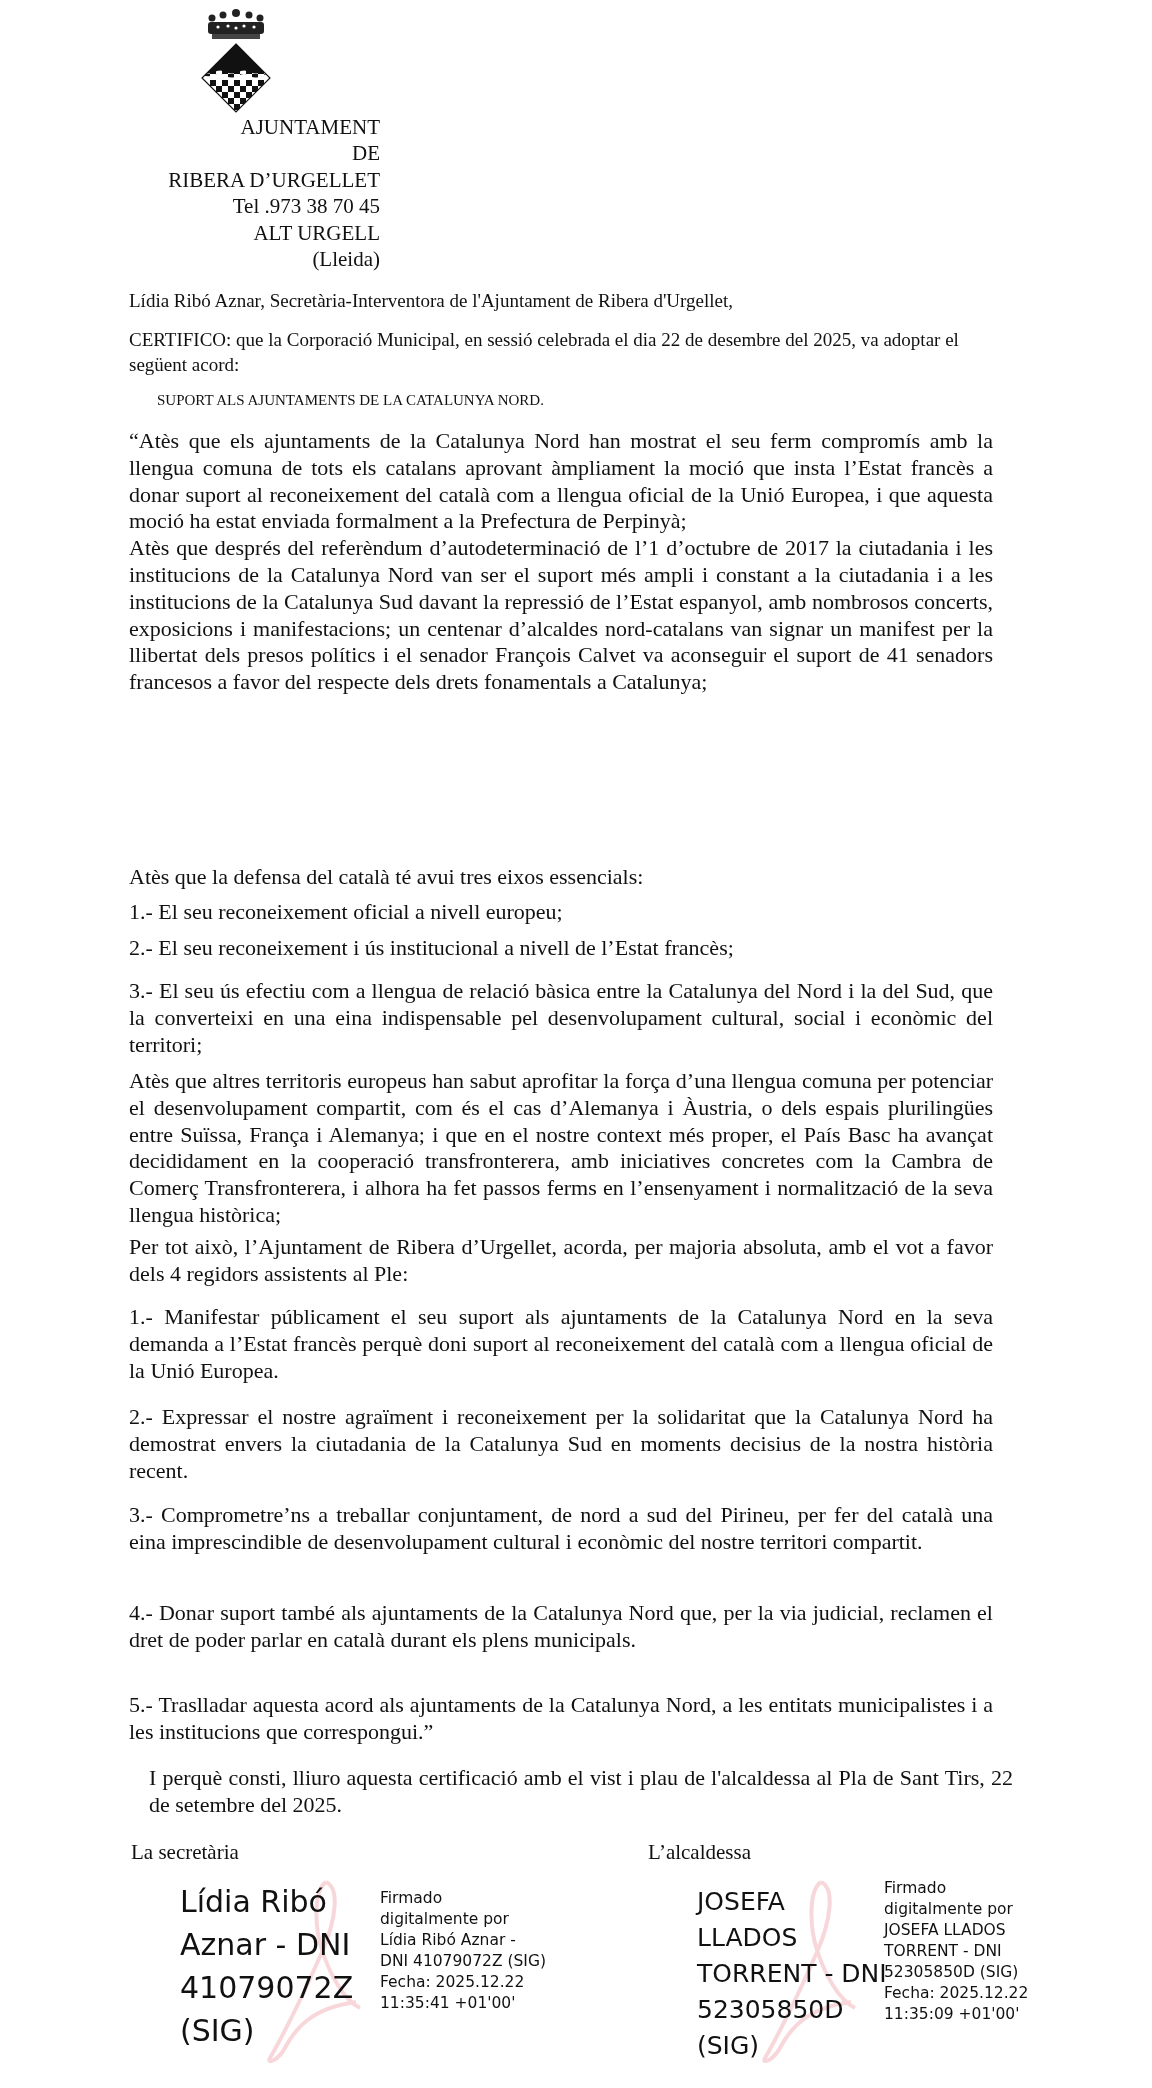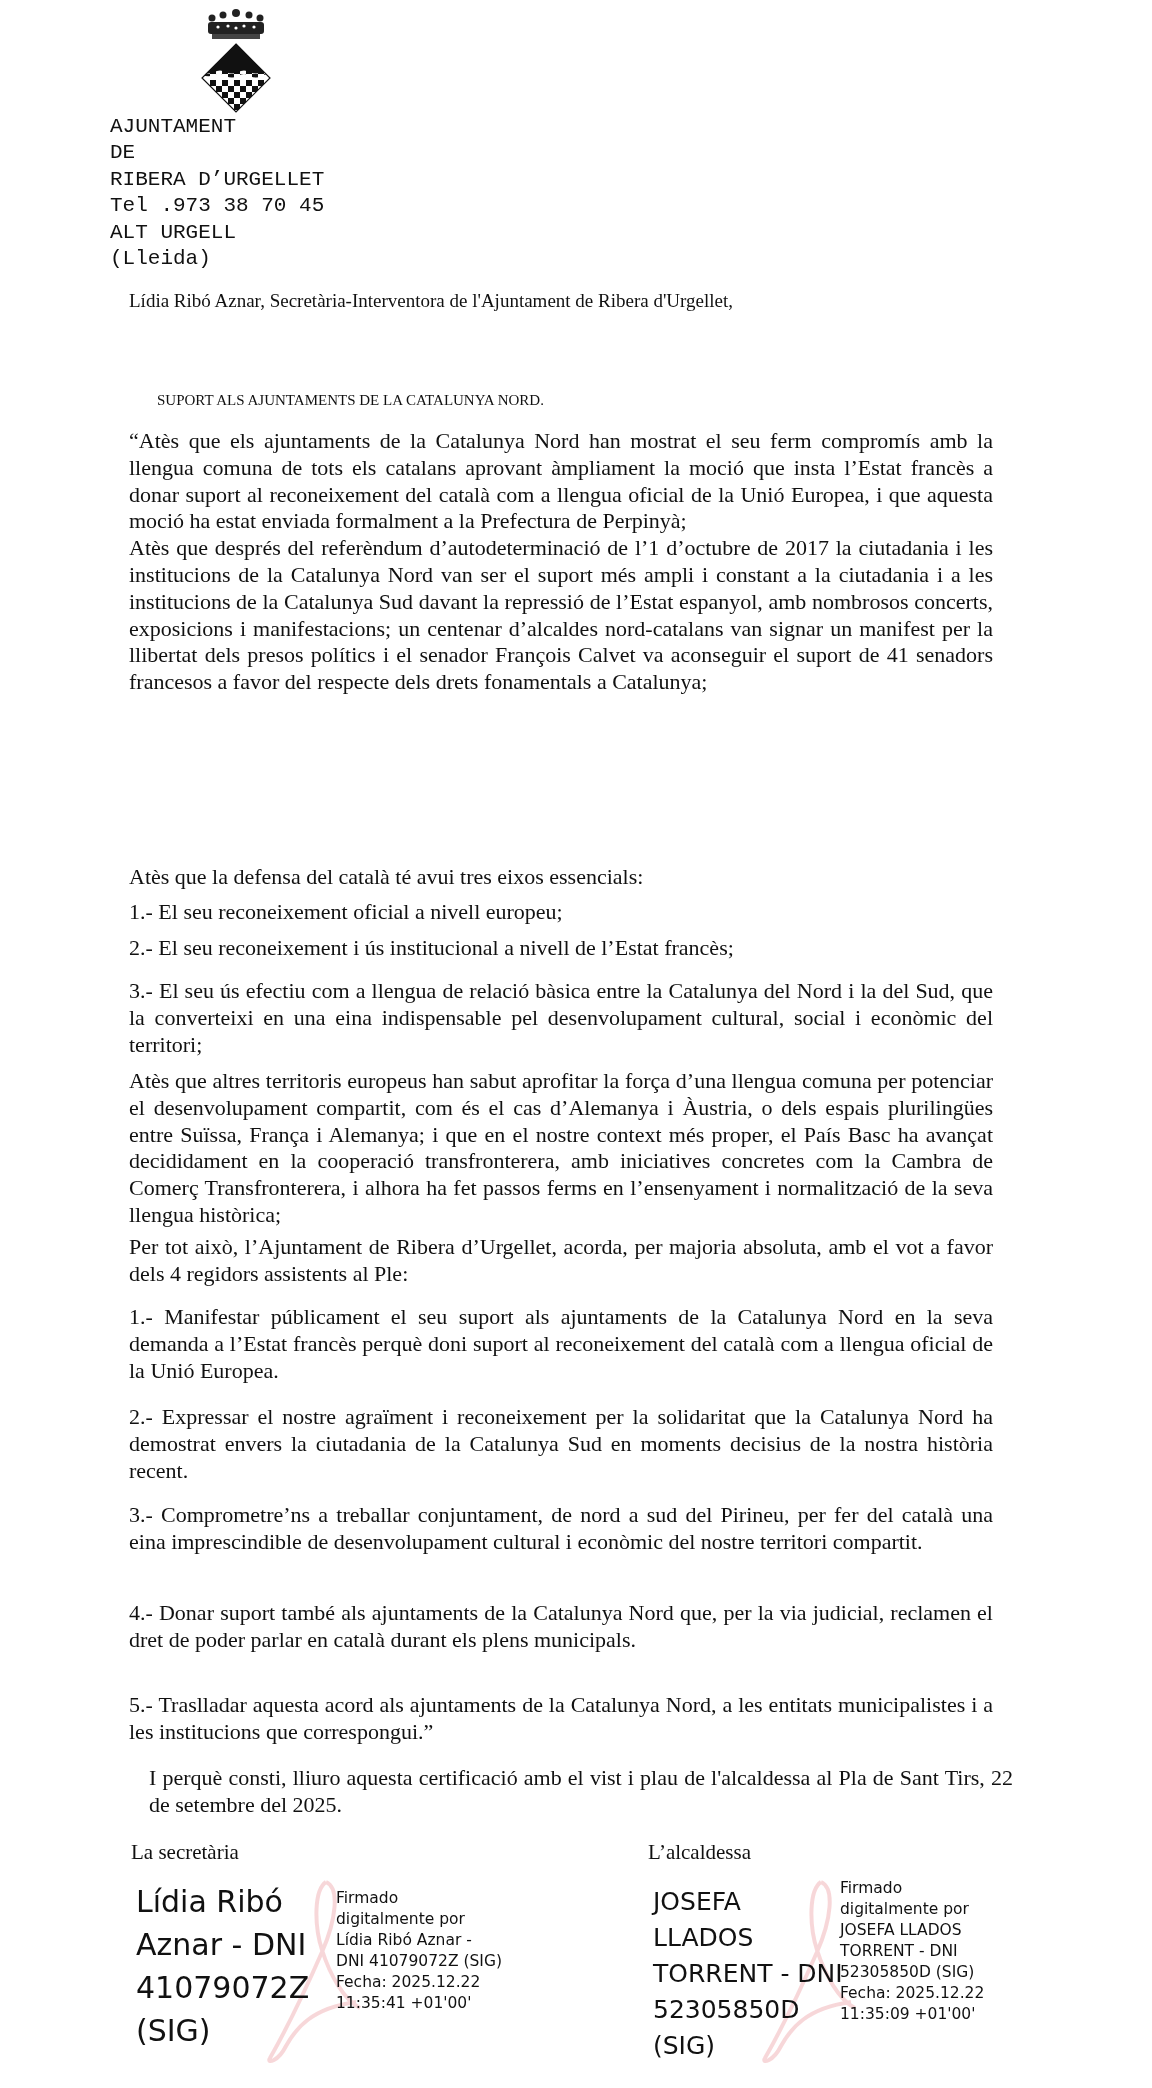--- a/index.html
+++ b/index.html
@@ -1,38 +1,38 @@
 <!DOCTYPE html>
 <html><head>
 <meta charset="utf-8">
 <style>
   html, body { margin:0; padding:0; background:#ffffff; }
   body { width:1152px; height:2088px; position:relative; overflow:hidden; color:#111; }
 
   
   .crest { position:absolute; left:198px; top:8px; width:76px; height:106px; }
-  .letterhead { position:absolute; left:110px; top:114px; width:270px; text-align:left;
-    font-family:Liberation Mono, monospace; font-size:21px; line-height:26.4px; }
+  .letterhead { position:absolute; left:110px; top:114px; width:270px; text-align:right;
+    font-family:Liberation Serif, serif; font-size:21px; line-height:26.4px; }
   .letterhead div { white-space:nowrap; }
 
   
   .body-block { position:absolute; left:129px; width:864px; font-family:"Liberation Serif", serif; }
   .pre { font-size:19px; line-height:25px; }
   .txt { font-size:22px; line-height:26.8px; text-align:justify; }
   .title { font-size:15px; line-height:27px;margin-left:28px; }
   .txt p, .pre p { margin:0; }
 
   .role { position:absolute; font-family:"Liberation Serif", serif; font-size:21px; line-height:26px; }
 
   
   .sig { position:absolute; top:1880px; height:200px; }
   .sig-name { position:absolute; left:0; top:0; font-family:"DejaVu Sans", sans-serif; color:#111; }
   .sig-details { position:absolute; font-family:"DejaVu Sans", sans-serif; font-size:15.5px; line-height:21px; color:#111; white-space:nowrap; }
   .sig-mark { position:absolute; opacity:0.55; }
-  .sig-name div, .sig-details div { white-space:nowrap; }
+  .sig-name div, .sig-details div { white-space:nowrap;margin-left:44px; }
 </style>
 </head>
 <body>
 
 <svg class="crest" viewBox="0 0 76 106">
 
   <g fill="#222">
     <rect x="10" y="14" width="56" height="12" rx="3"></rect>
     <rect x="14" y="26" width="48" height="5" fill="#444"></rect>
     <circle cx="14" cy="10" r="3.5"></circle>
@@ -71,20 +71,21 @@
   <div>AJUNTAMENT</div>
   <div>DE</div>
   <div>RIBERA D’URGELLET</div>
   <div>Tel .973 38 70 45</div>
   <div>ALT URGELL</div>
   <div>(Lleida)</div>
 </div>
 
 <div class="body-block pre" style="top:288px;">
   <p>Lídia Ribó Aznar, Secretària-Interventora de l'Ajuntament de Ribera d'Urgellet,</p>
+  <p style="margin-top:14px; width:850px;">CERTIFICO: que la Corporació Municipal, en sessió celebrada el dia 22 de  desembre del 2025, va adoptar el següent acord:</p>
 </div>
 
 <div class="body-block title" style="top:387px;">SUPORT ALS AJUNTAMENTS DE LA CATALUNYA NORD.</div>
 
 <div class="body-block txt" style="top:428px;">
   <p>“Atès que els ajuntaments de la Catalunya Nord han mostrat el seu ferm compromís amb la llengua comuna de tots els catalans aprovant àmpliament la moció que insta l’Estat francès a donar suport al reconeixement del català com a llengua oficial de la Unió Europea, i que aquesta moció ha estat enviada formalment a la Prefectura de Perpinyà;</p>
   <p>Atès que després del referèndum d’autodeterminació de l’1 d’octubre de 2017 la ciutadania i les institucions de la Catalunya Nord van ser el suport més ampli i constant a la ciutadania i a les institucions de la Catalunya Sud davant la repressió de l’Estat espanyol, amb nombrosos concerts, exposicions i manifestacions; un centenar d’alcaldes nord-catalans van signar un manifest per la llibertat dels presos polítics i el senador François Calvet va aconseguir el suport de 41 senadors francesos a favor del respecte dels drets fonamentals a Catalunya;</p>
 </div>
 
 <div class="body-block txt" style="top:864px;">Atès que la defensa del català té avui tres eixos essencials:</div>

